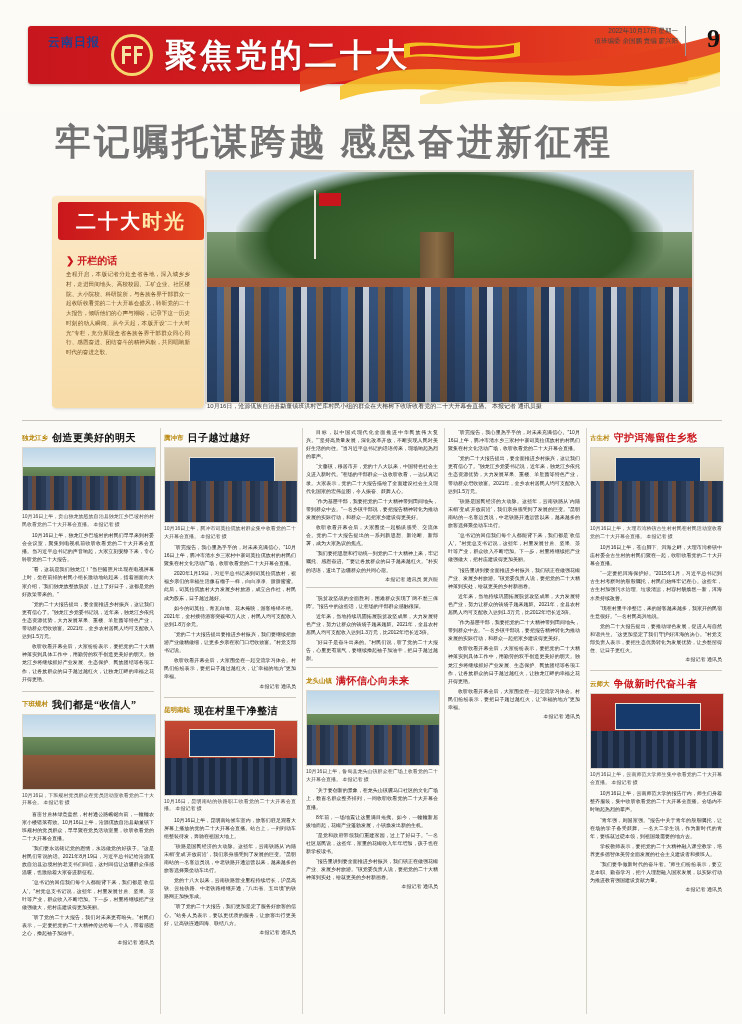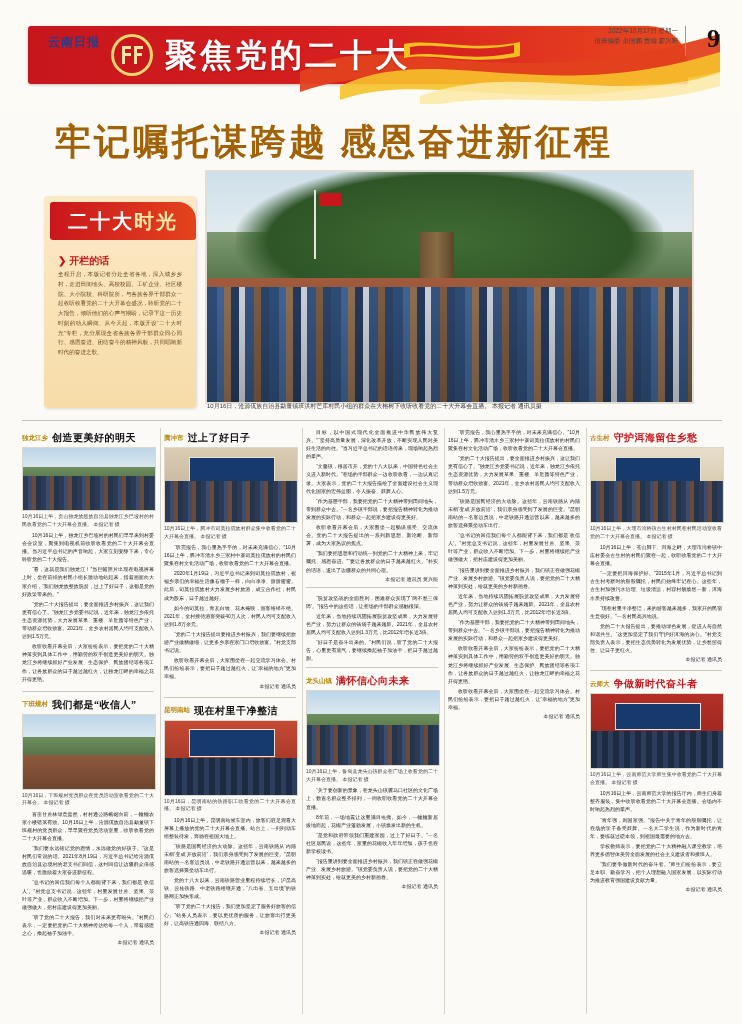--- a/index.html
+++ b/index.html
@@ -63,39 +63,39 @@
     font-size:26px;font-weight:bold;color:#111;
     font-family:"Liberation Serif", serif;
   }
   .pagenum-rule{
     position:absolute;right:56px;top:26px;width:1px;height:30px;background:#999;
   }
   
   .headline{
     position:absolute;left:0;top:118px;width:668px;
     text-align:center;
-    font-size:36px;font-weight:bold;color:#a16207;
+    font-size:36px;font-weight:bold;color:#737373;
     letter-spacing:3px;
     font-family:"Liberation Serif", serif;
   }
   
   .hero{
     position:absolute;left:205px;top:170px;width:485px;height:230px;
     border:2px solid #e2ded5;
     background:#7fa7c8;
     overflow:hidden;
   }
   .hero-caption{
     position:absolute;left:205px;top:400px;width:485px;
     font-size:6px;color:#333;line-height:1.4;
     padding:2px 2px 0 2px;
   }
   
   .badge-block{
-    position:absolute;left:44px;top:196px;width:148px;height:220px;text-decoration:underline;
+    position:absolute;left:52px;top:196px;width:148px;height:220px;text-decoration:underline;
   }
   .badge-card{
     position:absolute;left:0;top:0;width:152px;height:212px;
     background:linear-gradient(180deg,#fbe9c7 0%,#f7dca8 100%);
     border-radius:4px;
     box-shadow:1px 1px 3px rgba(0,0,0,.14);
   }
   .badge-red{
     position:absolute;left:6px;top:6px;width:146px;height:38px;
     background:linear-gradient(90deg,#c9161c,#e5431d);
@@ -299,21 +299,21 @@
         <p class="para">“总书记的回信我们每个人都能背下来，我们都是‘收信人’。”村党总支书记说，这些年，村里发展甘蔗、坚果、茶叶等产业，群众收入不断增加。下一步，村里将继续把产业做强做大，把村庄建设得更加美丽。</p>
         <p class="para">“听了党的二十大报告，我们对未来更有盼头。”村民们表示，一定要把党的二十大精神传达给每一个人，带着感恩之心，撸起袖子加油干。</p>
         <div class="byline">本报记者  通讯员</div>
       </div>
     </div>
 
     <div class="col">
       <div class="art">
         <div class="art-head">
           <span class="tagline">腾冲市</span>
-          <span class="art-title">过上了好日子</span>
+          <span class="art-title">日子越过越好</span>
         </div>
         <div class="art-photo tall">
           <div class="indoor"></div>
           <div class="screen"></div>
           <div class="crowd"></div>
         </div>
         <div class="cap">10月16日上午，腾冲市司莫拉佤族村群众集中收看党的二十大开幕会直播。 本报记者 摄</div>
         <p class="para">“听完报告，我心里热乎乎的，对未来充满信心。”10月16日上午，腾冲市清水乡三家村中寨司莫拉佤族村的村民们聚集在村文化活动广场，收听收看党的二十大开幕会直播。</p>
         <p class="para">2020年1月19日，习近平总书记来到司莫拉佤族村，祝福乡亲们的幸福生活像石榴子一样，白白净净、甜甜蜜蜜。此后，司莫拉佤族村大力发展乡村旅游，成立合作社，村民成为股东，日子越过越好。</p>
         <p class="para">如今的司莫拉，青瓦白墙、花木掩映，游客络绎不绝。2021年，全村接待游客突破40万人次，村民人均可支配收入达到1.8万余元。</p>

